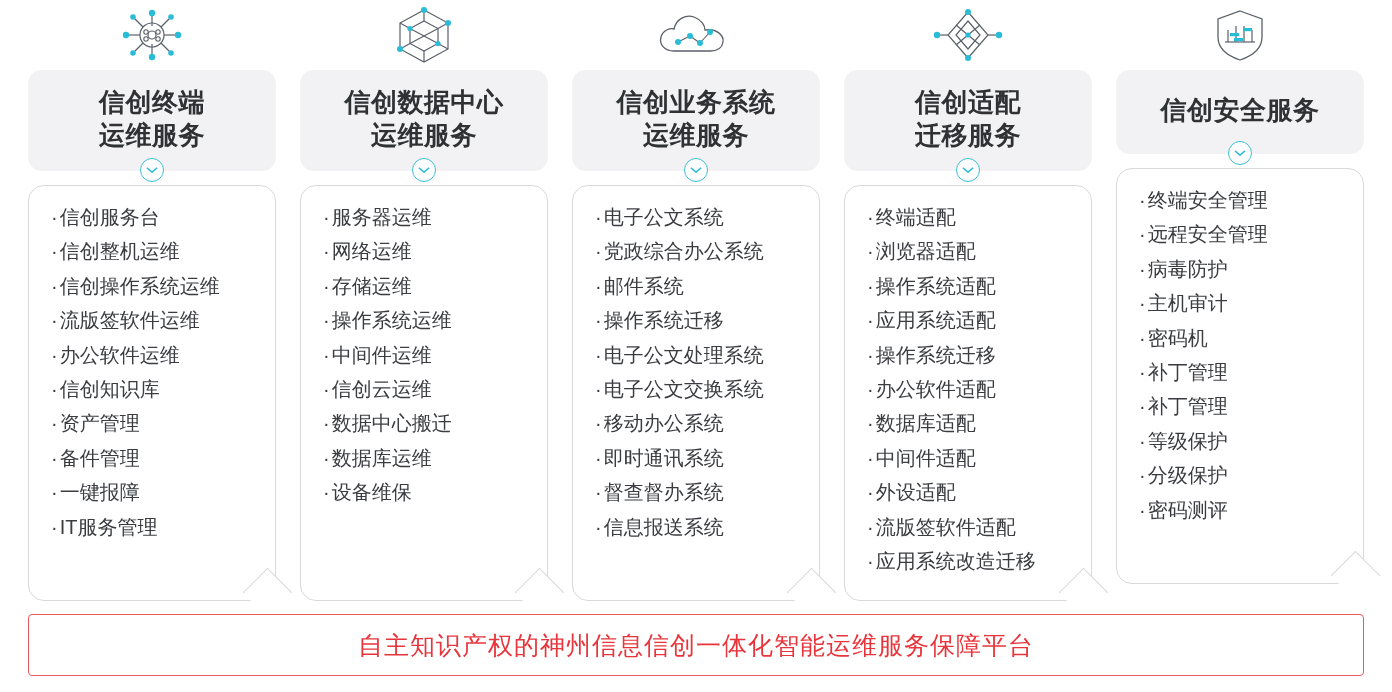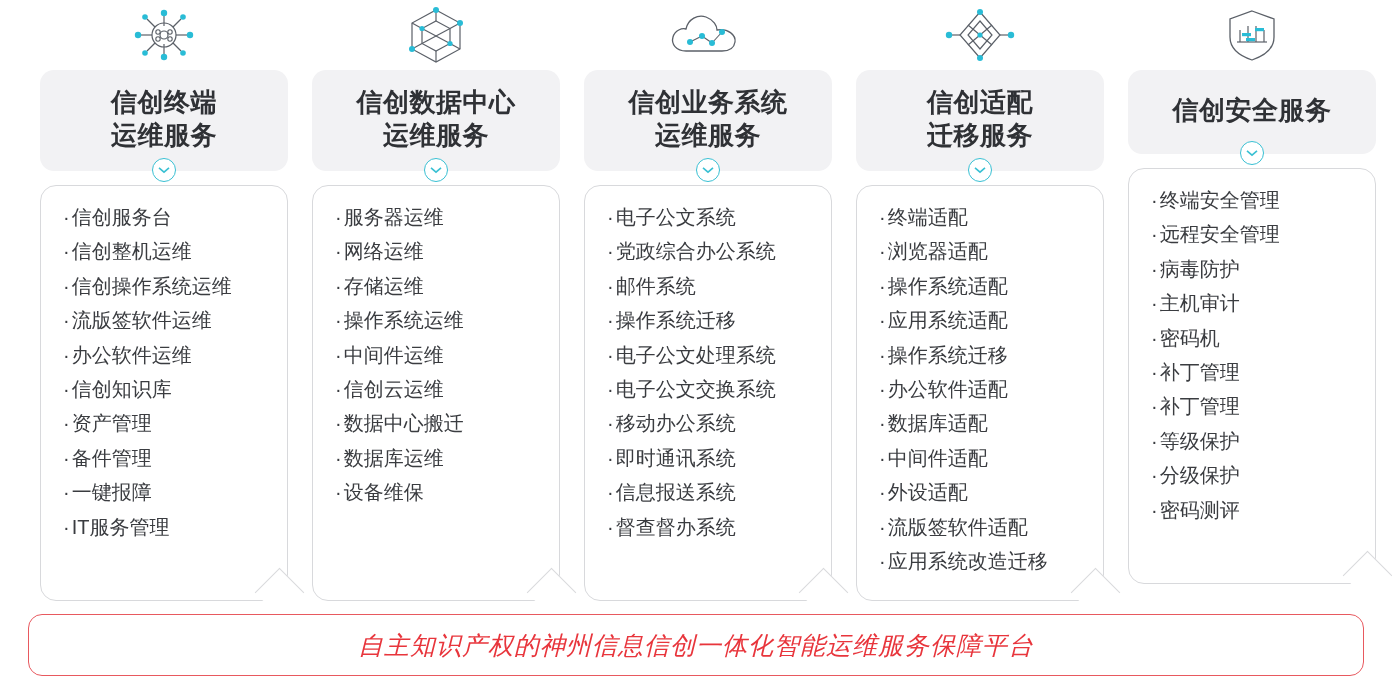--- a/index.html
+++ b/index.html
@@ -18,24 +18,23 @@
     position: relative;
     width: 1392px;
     height: 692px;
     box-sizing: border-box;
     padding: 0;
   }
   .columns {
     display: flex;
     justify-content: space-between;
     align-items: flex-start;
-    padding: 0 40px;
+    padding: 0 28px;
     box-sizing: border-box;
     width: 1392px;
-    gap: 24px;
   }
   .column {
     width: 248px;
     display: flex;
     flex-direction: column;
     align-items: center;
   }
   .icon-wrap {
     height: 70px;
     display: flex;
@@ -118,26 +117,25 @@
     color: #3a3c40;
     margin-right: 2px;
   }
   .footer-banner {
     position: absolute;
     left: 28px;
     right: 28px;
     bottom: 16px;
     height: 62px;
     border: 1px solid #e8595f;
-    border-radius: 14px;
+    border-radius: 4px;
     display: flex;
     align-items: center;
     justify-content: center;
     box-sizing: border-box;
-    font-style: italic;
   }
   .footer-text {
     color: #e8353c;
     font-size: 25px;
     letter-spacing: 1px;
   }
 </style>
 </head>
 <body>
 
@@ -275,22 +273,22 @@
       </div>
       <div class="body-card">
         <div class="item"><span class="dot">·</span><span>电子公文系统</span></div>
         <div class="item"><span class="dot">·</span><span>党政综合办公系统</span></div>
         <div class="item"><span class="dot">·</span><span>邮件系统</span></div>
         <div class="item"><span class="dot">·</span><span>操作系统迁移</span></div>
         <div class="item"><span class="dot">·</span><span>电子公文处理系统</span></div>
         <div class="item"><span class="dot">·</span><span>电子公文交换系统</span></div>
         <div class="item"><span class="dot">·</span><span>移动办公系统</span></div>
         <div class="item"><span class="dot">·</span><span>即时通讯系统</span></div>
+        <div class="item"><span class="dot">·</span><span>督查督办系统</span></div>
         <div class="item"><span class="dot">·</span><span>信息报送系统</span></div>
-        <div class="item"><span class="dot">·</span><span>督查督办系统</span></div>
       </div>
     </div>
 
     <div class="column">
       <div class="icon-wrap">
         <svg width="96" height="62" viewBox="0 0 96 62">
           <g fill="none" stroke="#5b6068" stroke-width="1.2">
             <polygon points="48,8 68,31 48,54 28,31"></polygon>
             <polygon points="48,17 60,31 48,45 36,31"></polygon>
             <line x1="28" y1="31" x2="20" y2="31"></line>

